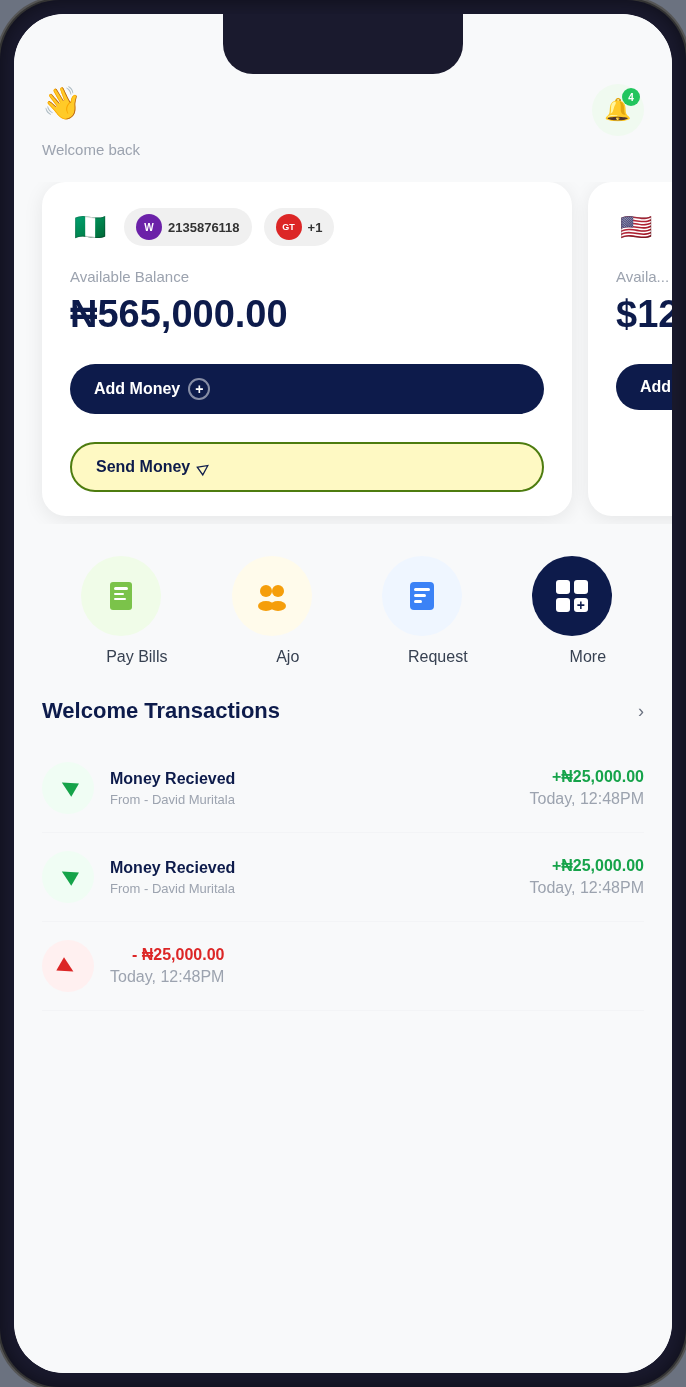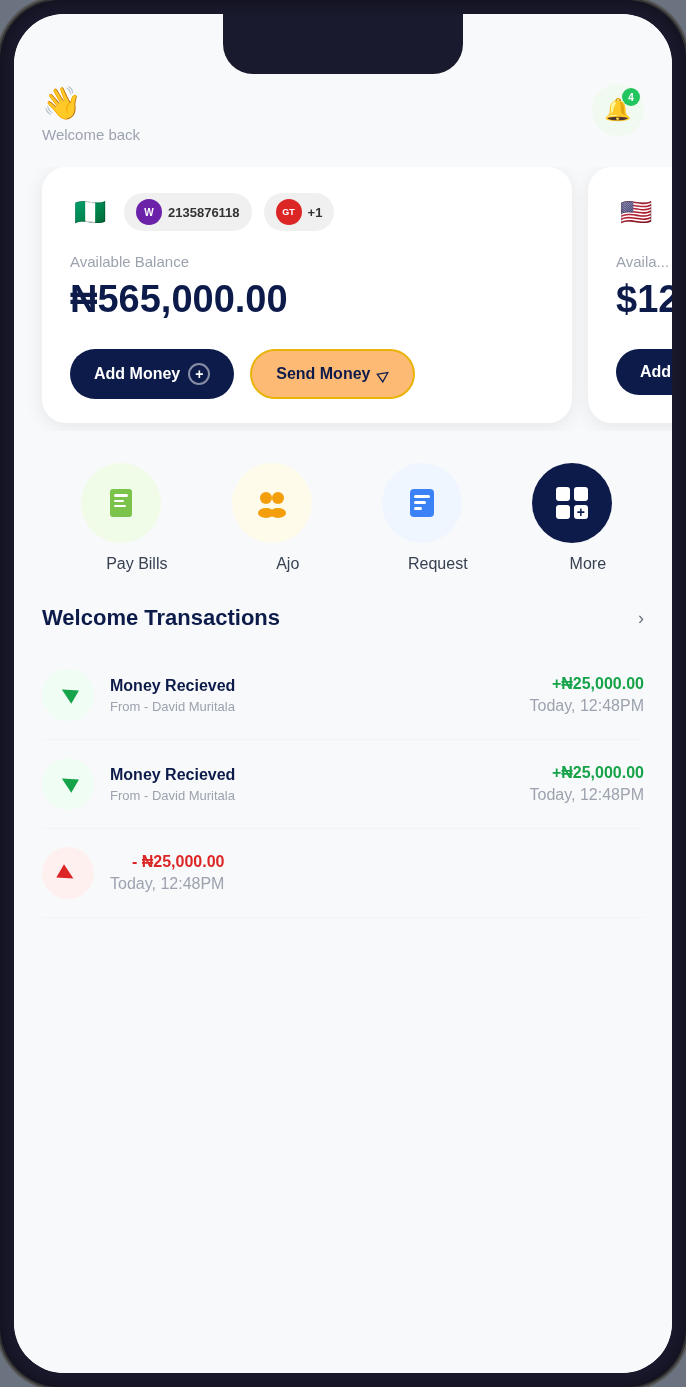--- a/index.html
+++ b/index.html
@@ -65,21 +65,21 @@
       font-size: 32px;
       font-weight: 800;
       color: #0d1b4b;
       display: flex;
       align-items: center;
       gap: 8px;
     }
     .greeting-sub {
       font-size: 15px;
       color: #9ca3af;
-      margin-top: 4px;
+      margin-top: 19px;
     }
     .notification-btn {
       width: 52px;
       height: 52px;
       background: #f0faf0;
       border-radius: 50%;
       display: flex;
       align-items: center;
       justify-content: center;
       position: relative;
@@ -188,21 +188,22 @@
       margin-bottom: 8px;
     }
     .balance-amount {
       font-size: 38px;
       font-weight: 800;
       color: #0d1b4b;
       margin-bottom: 28px;
     }
     .card-actions {
       display: flex;
-      gap: 16px;
+      gap: 28px;
+      flex-direction: column;
     }
     .btn-add-money {
       background: #0d1b4b;
       color: white;
       border: none;
       border-radius: 50px;
       padding: 14px 24px;
       font-size: 16px;
       font-weight: 700;
       cursor: pointer;
@@ -214,23 +215,23 @@
       width: 22px;
       height: 22px;
       border: 2px solid rgba(255,255,255,0.5);
       border-radius: 50%;
       display: flex;
       align-items: center;
       justify-content: center;
       font-size: 14px;
     }
     .btn-send-money {
-      background: #fdba74;
+      background: #fef9c3;
       color: #0d1b4b;
-      border: 2px solid #eab308;
+      border: 2px solid #4d7c0f;
       border-radius: 50px;
       padding: 14px 24px;
       font-size: 16px;
       font-weight: 700;
       cursor: pointer;
       display: flex;
       align-items: center;
       gap: 8px;
     }
     .send-icon {

